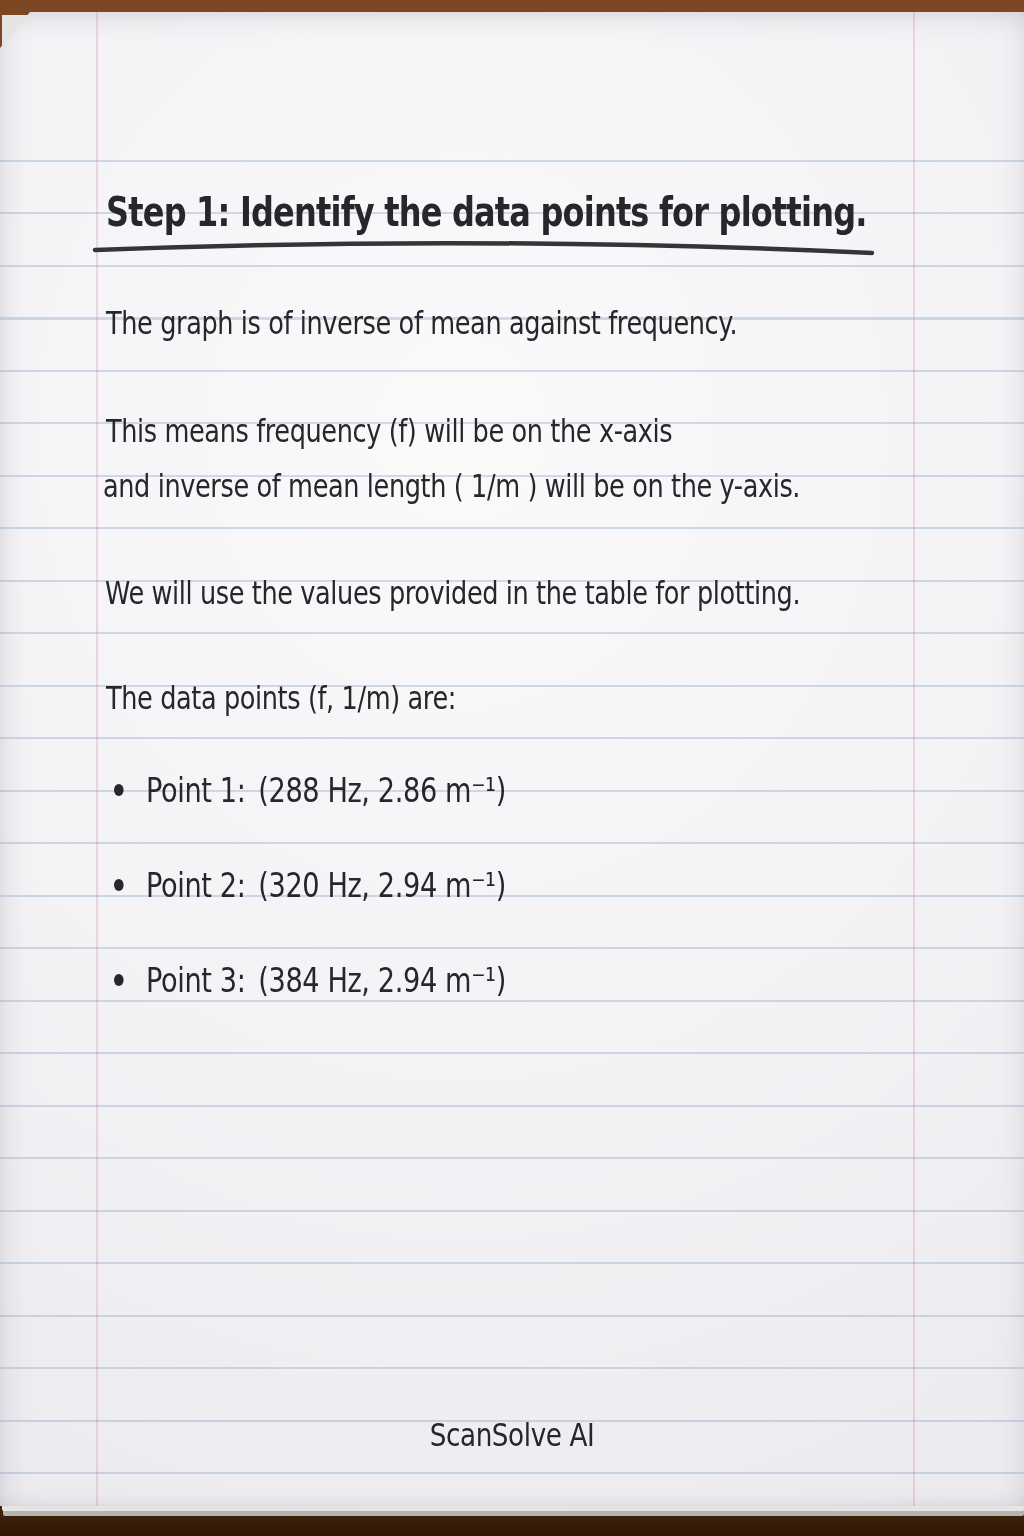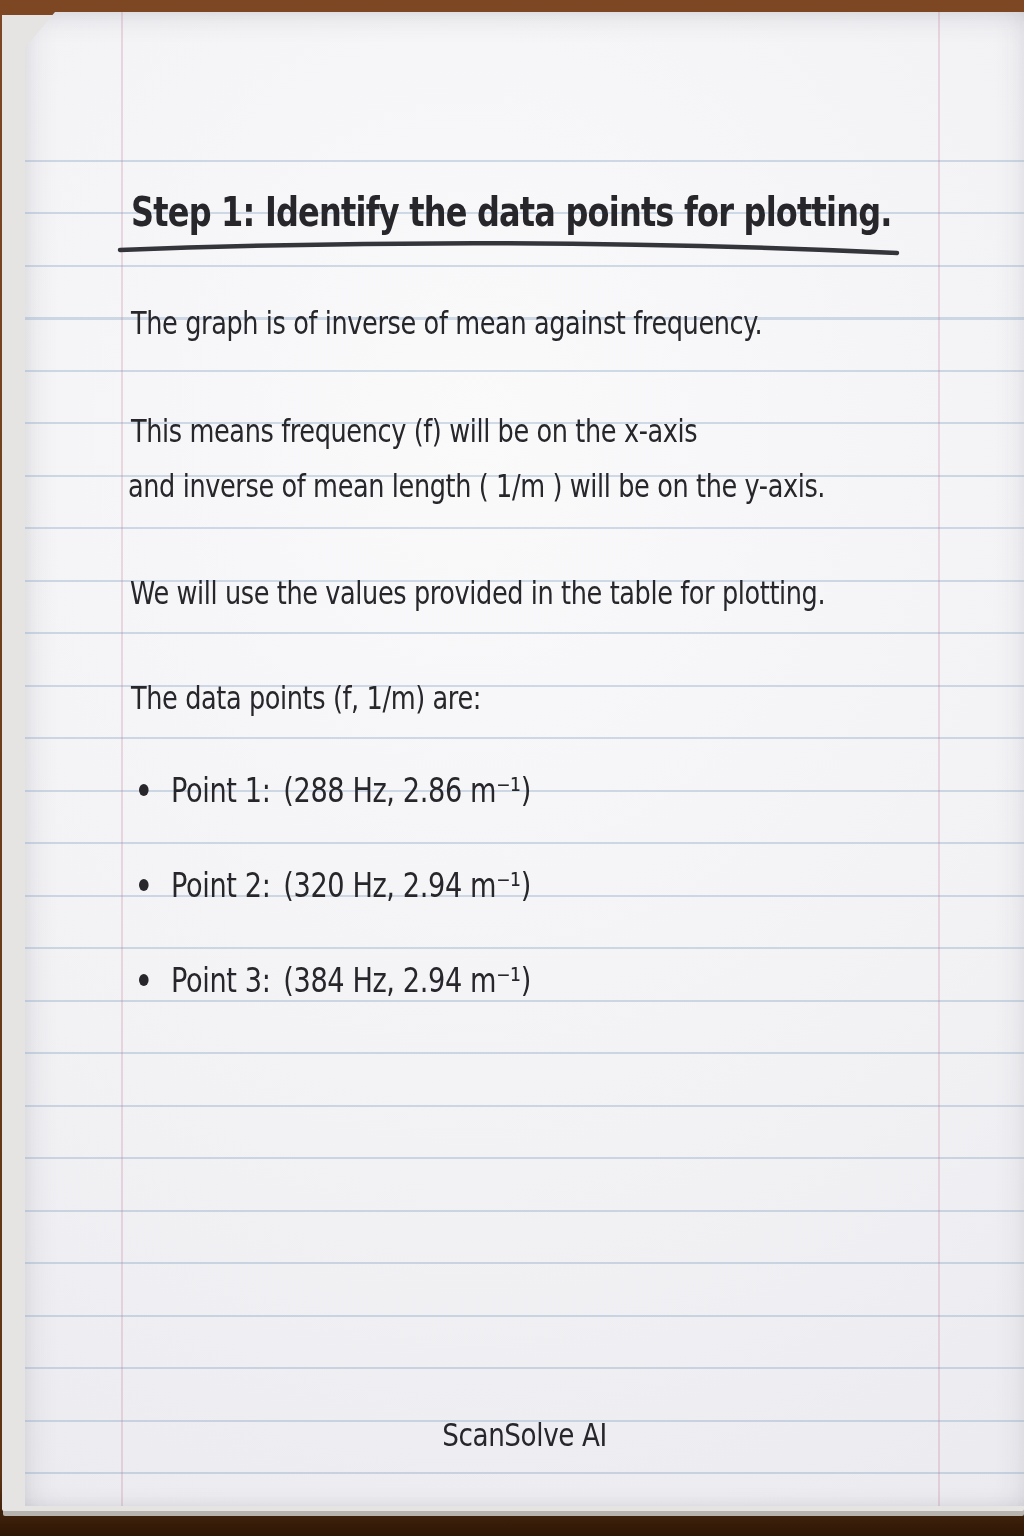--- a/index.html
+++ b/index.html
@@ -29,21 +29,20 @@
     position:absolute;left:0;right:0;top:12px;bottom:30px;
     background:
       radial-gradient(ellipse 120% 90% at 45% 28%,
         #fafafb 0%, var(--paper,#f2f2f5) 55%, #e9e9ee 100%);
     clip-path:polygon(30px 0%, 100% 0%, 100% 100%, 0% 100%, 0% 36px);
     box-shadow:
       inset 22px 0 34px -24px rgba(60,60,80,.18),
       inset -20px 0 34px -24px rgba(60,60,80,.14),
       inset 0 24px 30px -22px rgba(60,60,80,.16),
       inset 0 -14px 22px -16px rgba(60,60,80,.12);
-    margin-left: 25px;
   }
   .ruled-lines{
     position:absolute;left:0;right:0;top:148px;bottom:0;
     background:repeating-linear-gradient(to bottom,
       var(--ruled-blue,rgba(125,156,193,.55)) 0px,
       var(--ruled-blue,rgba(125,156,193,.55)) 2px,
       transparent 2px,
       transparent 52.5px);
     opacity:.62;
   }

